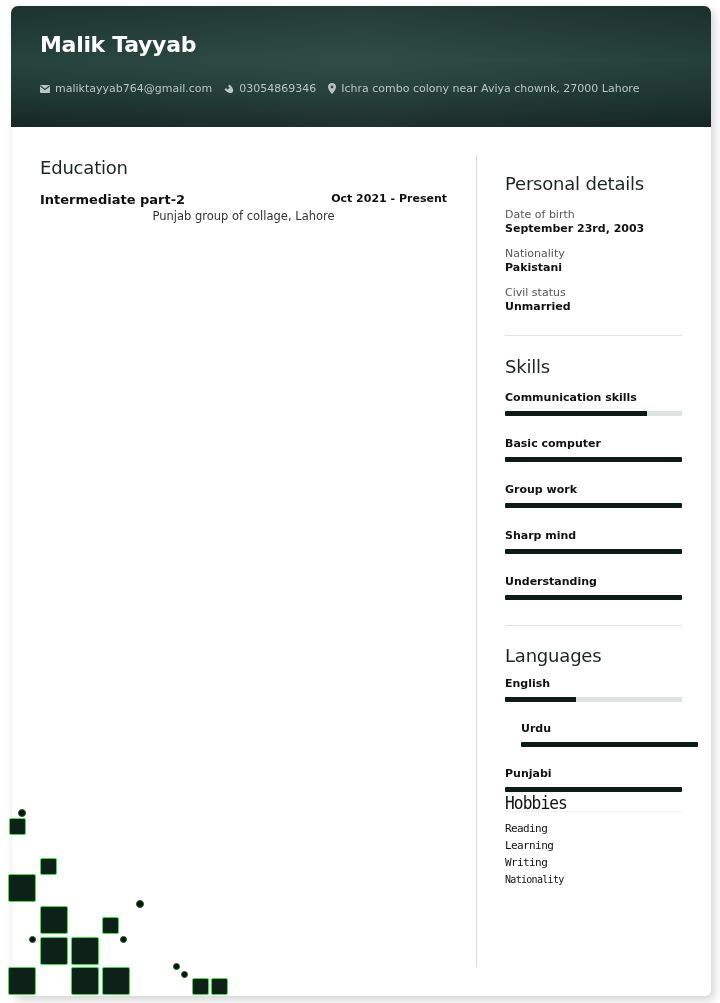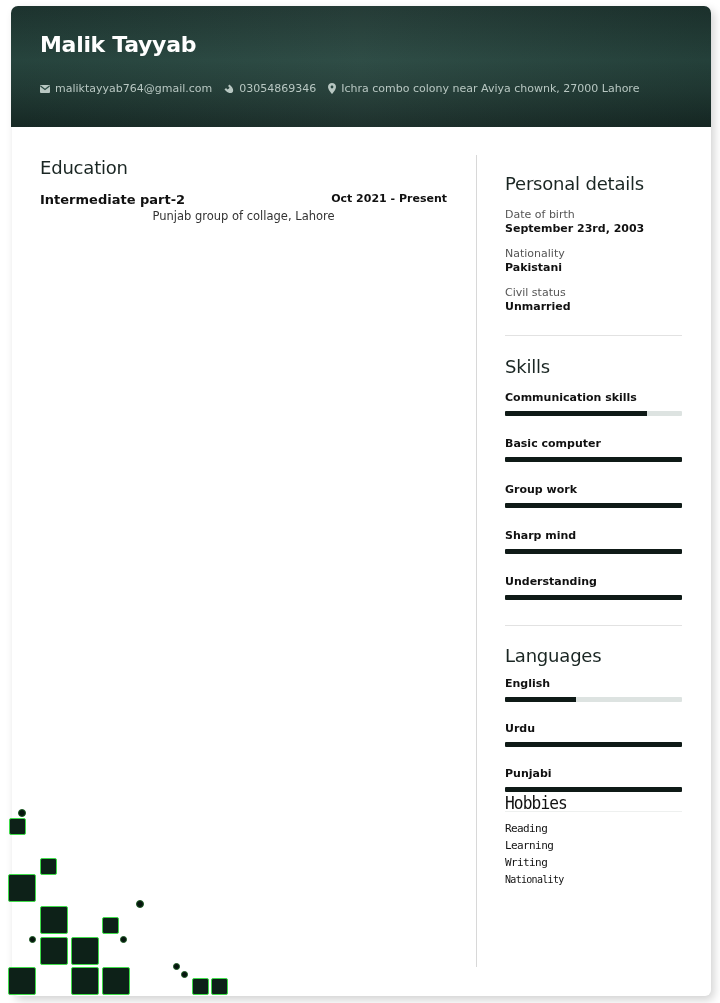--- a/index.html
+++ b/index.html
@@ -181,21 +181,21 @@
 
   <div style="margin-top:19px;">
     <div class="section-title">Languages</div>
     <div id="languages-list">
         <div style="margin-top: 11px;">
           <div class="bar-label">English</div>
           <div class="bar-track">
             <div class="bar-fill" style="width: 40%;"></div>
           </div>
         </div>
-        <div style="margin-top: 20px;">
+        <div style="margin-top: 20px; margin-left: 16px;">
           <div class="bar-label">Urdu</div>
           <div class="bar-track">
             <div class="bar-fill" style="width: 100%;"></div>
           </div>
         </div>
         <div style="margin-top: 20px;">
           <div class="bar-label">Punjabi</div>
           <div class="bar-track">
             <div class="bar-fill" style="width: 100%;"></div>
           </div>

